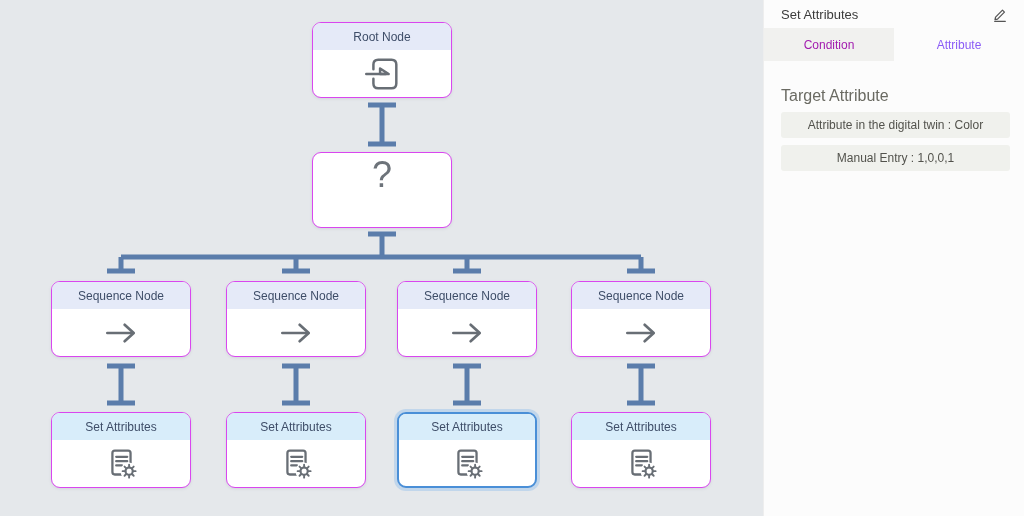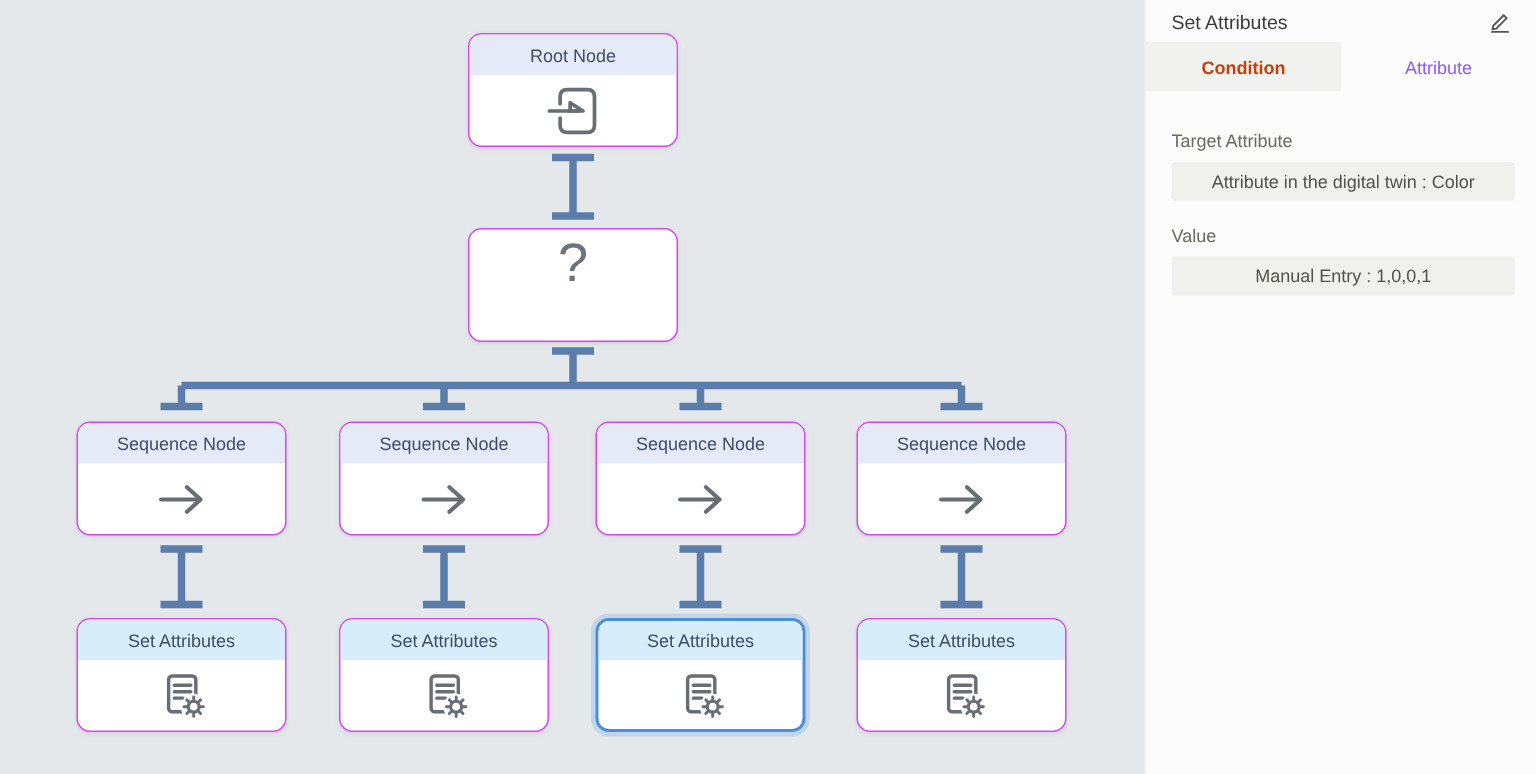--- a/index.html
+++ b/index.html
@@ -27,24 +27,24 @@
   .panel { width:261px; height:516px; background:#fcfcfc; border-left:1px solid #eeeeee;
     display:flex; flex-direction:column; }
   .panel-titlebar { height:28px; display:flex; align-items:center;
     justify-content:space-between; padding:0 14px 0 17px; }
   .panel-title { font-size:13px; color:#3b3b3b; }
   .edit-btn { width:20px; height:20px; display:flex; align-items:center;
     justify-content:center; cursor:pointer; }
   .tabs { display:flex; height:33px; }
   .tab { flex:1; display:flex; align-items:center; justify-content:center;
     font-size:12px; cursor:pointer; }
-  .tab.inactive { background:#f1f1ef; color:#c2410c;font-weight:bold; }
+  .tab.inactive { background:#f1f1ef; color:#a21caf; }
   .tab.active { background:transparent; color:#8b5cf6; }
   .panel-content { flex:1; padding:14px 14px 0 17px; }
-  .field-label { font-size:12px; color:#6a6a62; margin-top:16px; }
+  .field-label { font-size:16px; color:#6a6a62; margin-top:16px; }
   .field-box { margin-top:7px; height:26px; background:#f0f1ed; border-radius:3px;
     display:flex; align-items:center; justify-content:center;
     font-size:12px; color:#52524c; cursor:pointer; }
 </style>
 </head>
 <body>
 
 <div class="app">
 
   <div class="canvas">
@@ -215,18 +215,17 @@
 
     <div class="tabs">
       <div class="tab inactive">Condition</div>
       <div class="tab active">Attribute</div>
     </div>
 
     <div class="panel-content">
       <div class="field-label" style="margin-top:12px;">Target Attribute</div>
       <div class="field-box">Attribute in the digital twin : Color</div>
 
-      <div class="field-label">Value</div>
       <div class="field-box">Manual Entry : 1,0,0,1</div>
     </div>
   </div>
 
 </div>
 
 </body></html>

